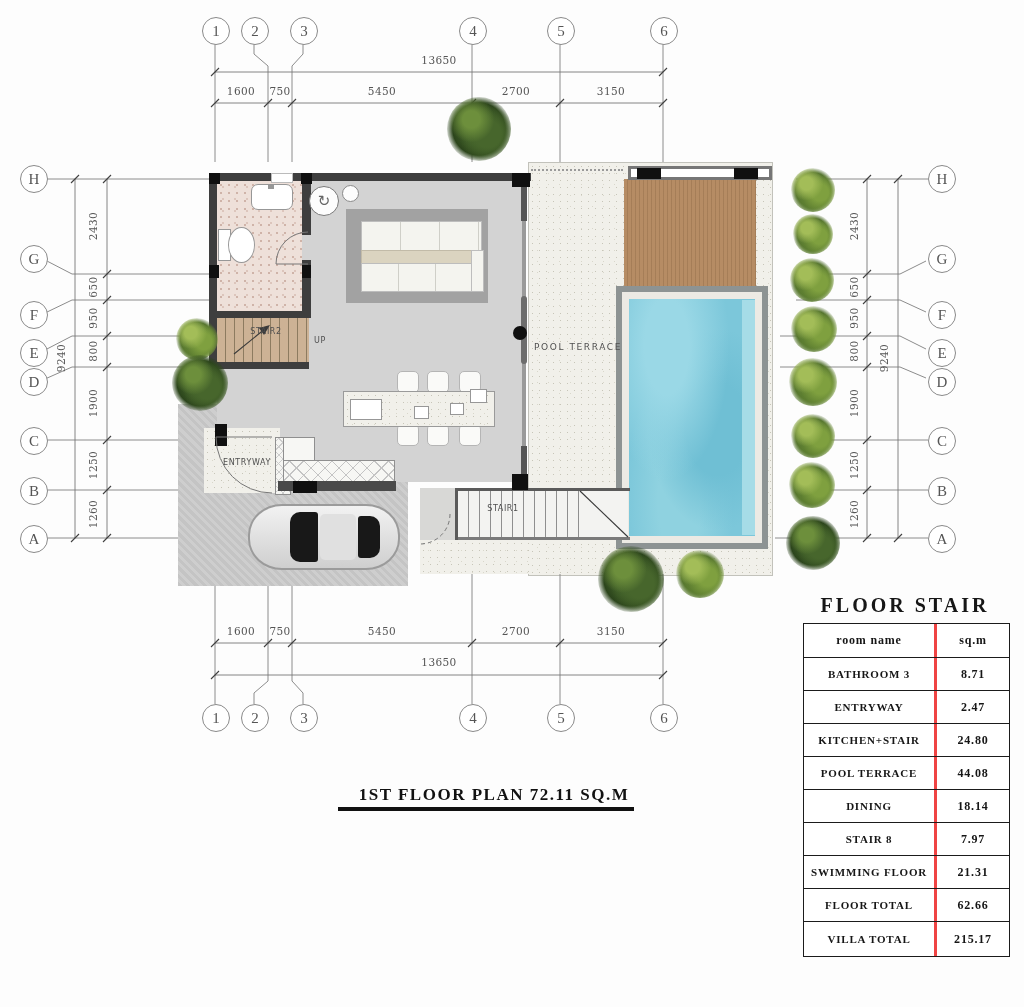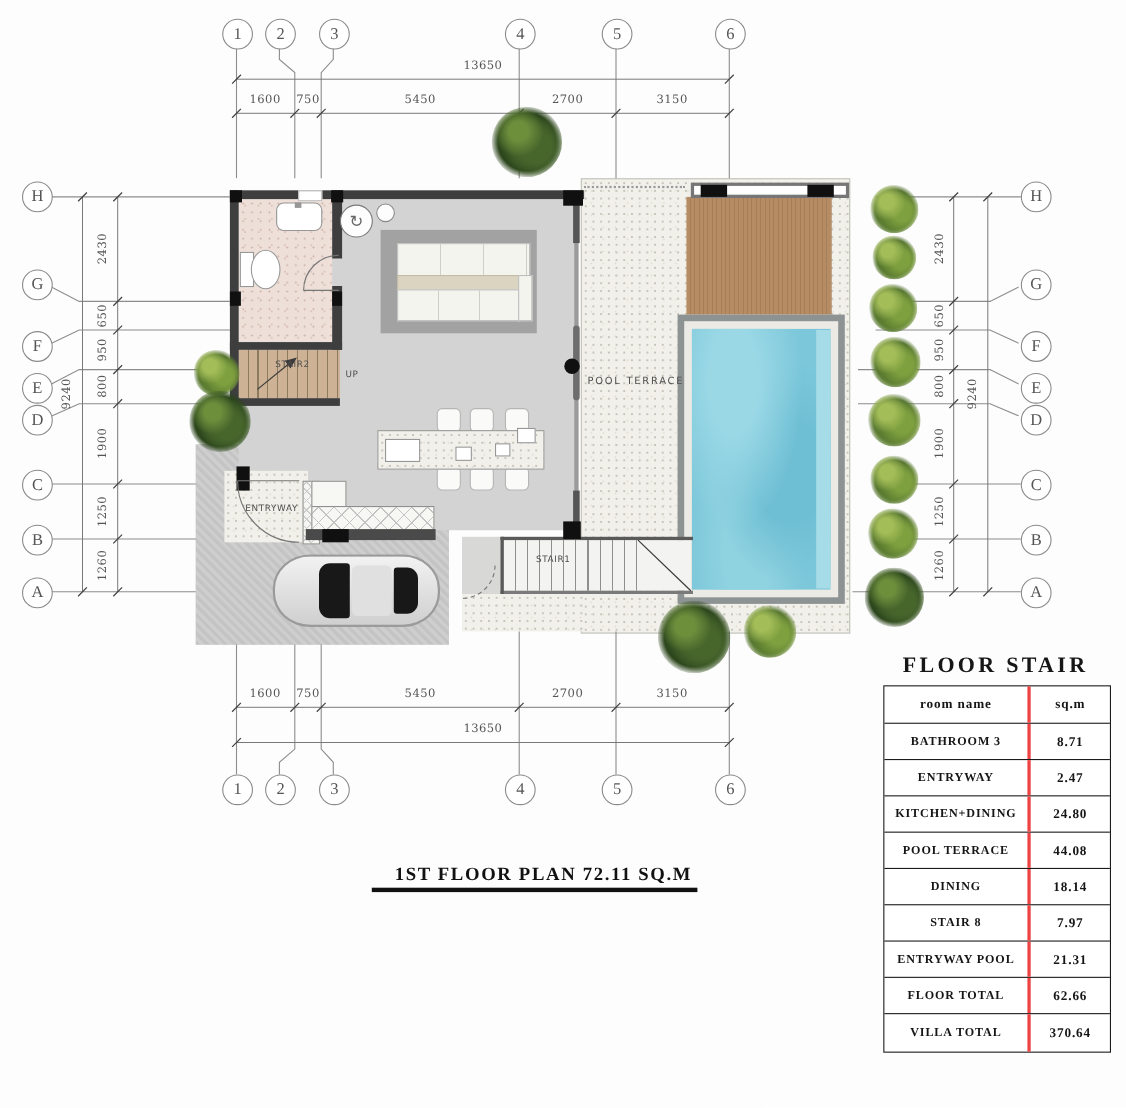--- a/index.html
+++ b/index.html
@@ -342,42 +342,42 @@
     </div>
     <div class="tr" style="height:32px;">
       <div class="td room">BATHROOM 3</div>
       <div class="td num">8.71</div>
     </div>
     <div class="tr" style="height:32px;">
       <div class="td room">ENTRYWAY</div>
       <div class="td num">2.47</div>
     </div>
     <div class="tr" style="height:32px;">
-      <div class="td room">KITCHEN+DINING</div>
+      <div class="td room">KITCHEN+STAIR</div>
       <div class="td num">24.80</div>
     </div>
     <div class="tr" style="height:32px;">
       <div class="td room">POOL TERRACE</div>
       <div class="td num">44.08</div>
     </div>
     <div class="tr" style="height:32px;">
       <div class="td room">DINING</div>
       <div class="td num">18.14</div>
     </div>
     <div class="tr" style="height:32px;">
       <div class="td room">STAIR 8</div>
       <div class="td num">7.97</div>
     </div>
     <div class="tr" style="height:32px;">
-      <div class="td room">ENTRYWAY POOL</div>
+      <div class="td room">SWIMMING FLOOR</div>
       <div class="td num">21.31</div>
     </div>
     <div class="tr" style="height:32px;">
       <div class="td room">FLOOR TOTAL</div>
       <div class="td num">62.66</div>
     </div>
     <div class="tr" style="height:34px;">
       <div class="td room">VILLA TOTAL</div>
-      <div class="td num">370.64</div>
+      <div class="td num">215.17</div>
     </div>
   </div>
 
 </div>
 
 </body></html>

